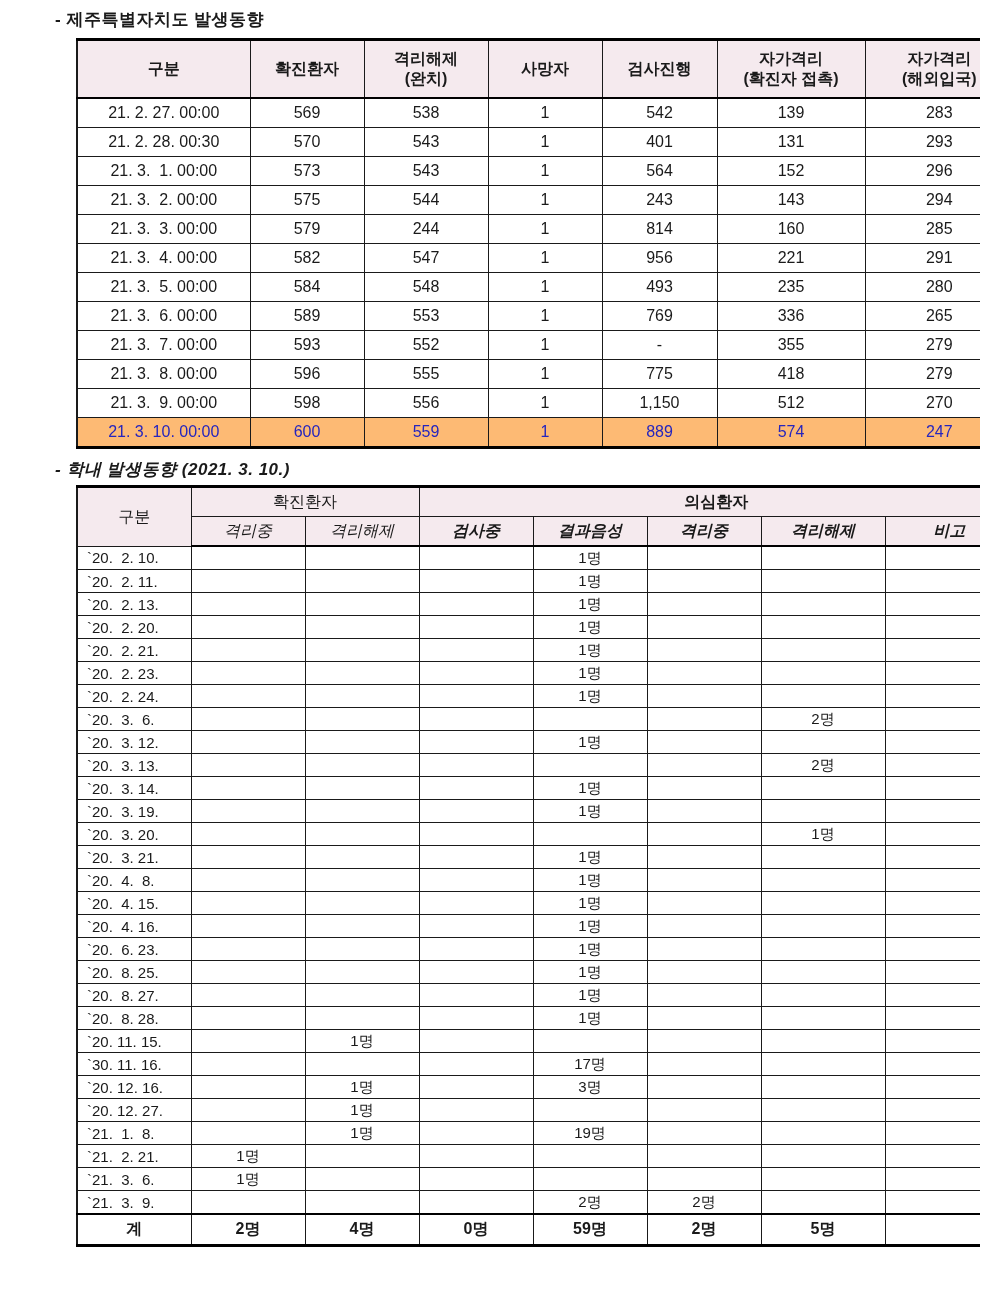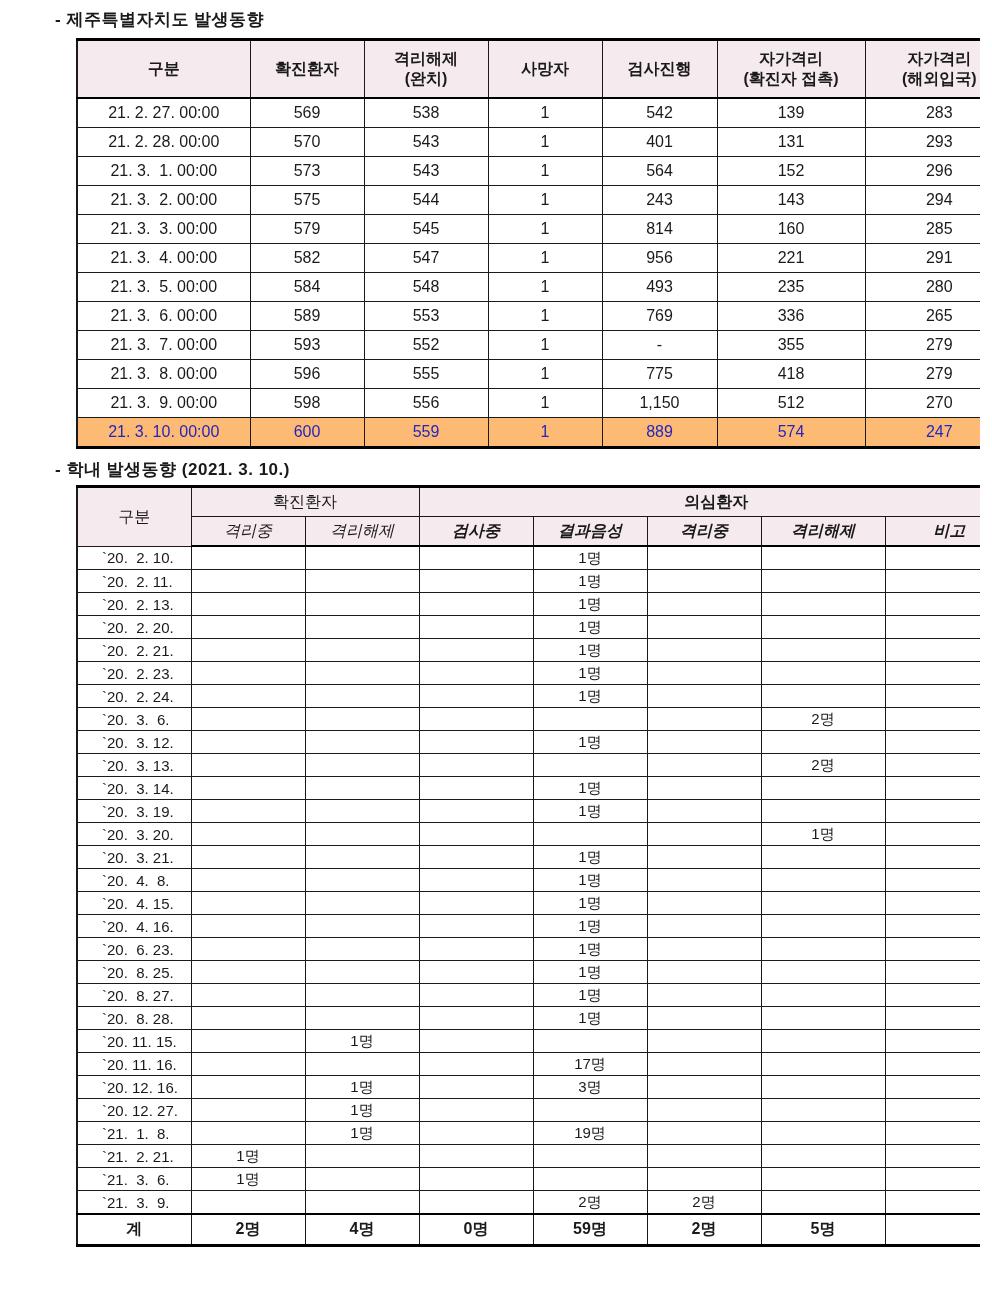--- a/index.html
+++ b/index.html
@@ -1,36 +1,36 @@
 <!DOCTYPE html>
 <html><head>
 <meta charset="utf-8">
 <style>
   html, body { margin:0; padding:0; background:#ffffff; }
   body { font-family:"Liberation Sans","DejaVu Sans",sans-serif; color:#1a1a1a; }
   .page { position:relative; width:980px; height:1297px; background:#ffffff; overflow:hidden; }
   .title { position:absolute; left:55px; font-weight:bold; font-size:17px; letter-spacing:0.5px; }
   #title1 { top:8px; }
-  #title2 { top:458px; }
+  #title2 { top:458px;font-style:italic; }
   table { position:absolute; left:40px; width:937px; border-collapse:collapse; table-layout:fixed;
           border-top:3px solid #000; border-bottom:3px solid #000;
           border-left:2px solid #1a1a1a; border-right:2px solid #1a1a1a;margin-left:36px; }
   #table1 { top:38px; }
   #table2 { top:485px; }
   th, td { border:1px solid #1a1a1a; text-align:center; vertical-align:middle; padding:0; overflow:hidden; }
   thead th { background:#f5eaee; font-size:16px; white-space:pre-line; line-height:1.25; }
   #table1 thead th { height:56px; font-weight:bold; border-bottom:2px solid #000; }
   #table1 tbody td { height:28px; font-size:16px; }
   #table1 td.date { white-space:pre; }
   #table1 tr.highlight td { background:#fdba74; color:#2525be; font-weight:normal; }
   #table2 thead th { height:28px; font-weight:normal; }
   #table2 thead tr.sub th { border-bottom:2px solid #000;font-style:italic; }
   #table2 thead th.bold { font-weight:bold; }
   #table2 tbody td { height:22px; font-size:15px; }
-  #table2 td.date { text-align:left; padding-left:24px; white-space:pre; }
+  #table2 td.date { text-align:left; padding-left:9px; white-space:pre; }
   #table2 tr.total td { border-top:2px solid #000; font-weight:bold; height:29px; font-size:16px; }
   #table2 tr.total td.date { text-align:center; padding-left:0; }
 </style>
 </head>
 <body>
 
 <div class="page">
 
   <div class="title" id="title1">- 제주특별자치도 발생동향</div>
 
@@ -62,21 +62,21 @@
         <tr>
           <td class="date">21. 2. 27. 00:00</td>
           <td>569</td>
           <td>538</td>
           <td>1</td>
           <td>542</td>
           <td>139</td>
           <td>283</td>
         </tr>
         <tr>
-          <td class="date">21. 2. 28. 00:00</td>
+          <td class="date">21. 2. 28. 00:30</td>
           <td>570</td>
           <td>543</td>
           <td>1</td>
           <td>401</td>
           <td>131</td>
           <td>293</td>
         </tr>
         <tr>
           <td class="date">21. 3.  1. 00:00</td>
           <td>573</td>
@@ -91,21 +91,21 @@
           <td>575</td>
           <td>544</td>
           <td>1</td>
           <td>243</td>
           <td>143</td>
           <td>294</td>
         </tr>
         <tr>
           <td class="date">21. 3.  3. 00:00</td>
           <td>579</td>
-          <td>545</td>
+          <td>244</td>
           <td>1</td>
           <td>814</td>
           <td>160</td>
           <td>285</td>
         </tr>
         <tr>
           <td class="date">21. 3.  4. 00:00</td>
           <td>582</td>
           <td>547</td>
           <td>1</td>
@@ -414,21 +414,21 @@
           <td class="date">`20. 11. 15.</td>
           <td></td>
           <td>1명</td>
           <td></td>
           <td></td>
           <td></td>
           <td></td>
           <td></td>
         </tr>
         <tr>
-          <td class="date">`20. 11. 16.</td>
+          <td class="date">`30. 11. 16.</td>
           <td></td>
           <td></td>
           <td></td>
           <td>17명</td>
           <td></td>
           <td></td>
           <td></td>
         </tr>
         <tr>
           <td class="date">`20. 12. 16.</td>

